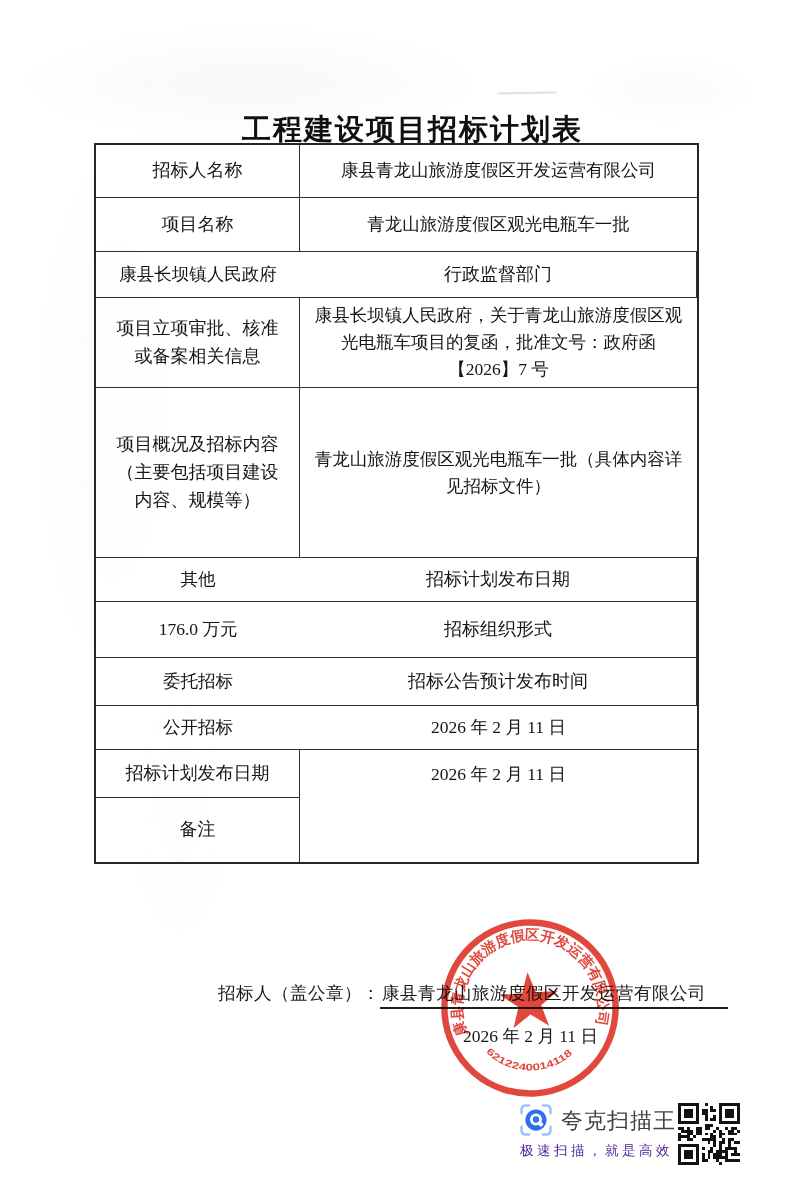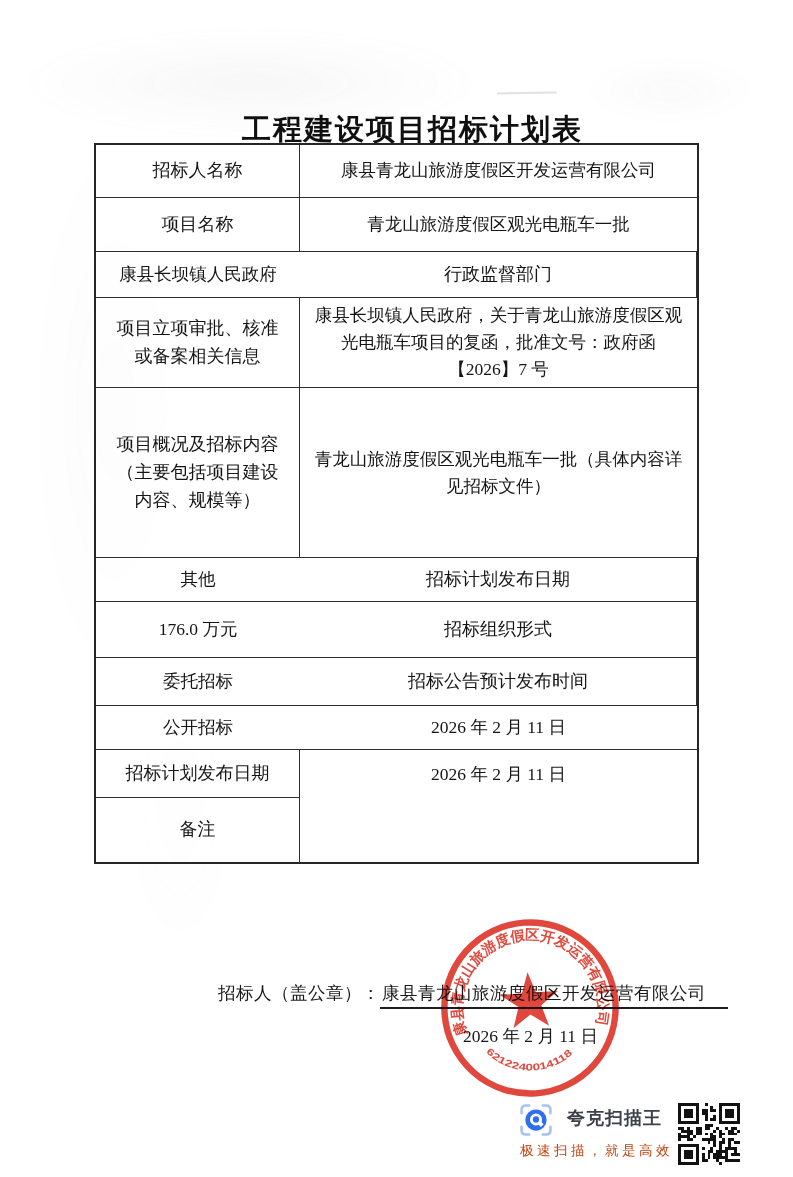--- a/index.html
+++ b/index.html
@@ -78,23 +78,23 @@
   .seal{
     position:absolute;left:438px;top:916px;width:184px;height:184px;
     opacity:.9;mix-blend-mode:multiply;transform:rotate(-4deg);
     pointer-events:none;
   }
 
   
   .wm{position:absolute;left:516px;top:1098px;width:250px;height:72px;
     font-family:"Liberation Sans","DejaVu Sans",sans-serif;}
   .wm-logo{position:absolute;left:3px;top:5px;width:34px;height:34px;}
-  .wm-name{position:absolute;left:45px;top:8px;font-size:18px;font-weight:700;
-    color:#3d424a;letter-spacing:1px;margin-left:6px;}
-  .wm-tag{position:absolute;left:4px;top:44px;font-size:13.5px;color:#c2410c;
+  .wm-name{position:absolute;left:45px;top:8px;font-size:22px;font-weight:400;
+    color:#3d424a;letter-spacing:1px;}
+  .wm-tag{position:absolute;left:4px;top:44px;font-size:13.5px;color:#4c1d95;
     letter-spacing:3.5px;font-weight:500;}
   .wm-qr{position:absolute;left:162px;top:5px;width:62px;height:62px;background:#fff;}
   .wm-qr svg{width:100%;height:100%;shape-rendering:crispEdges;}
 </style>
 </head>
 <body>
 
 <div class="noise n1"></div>
 <div class="noise n2"></div>
 <div class="noise n3"></div>

